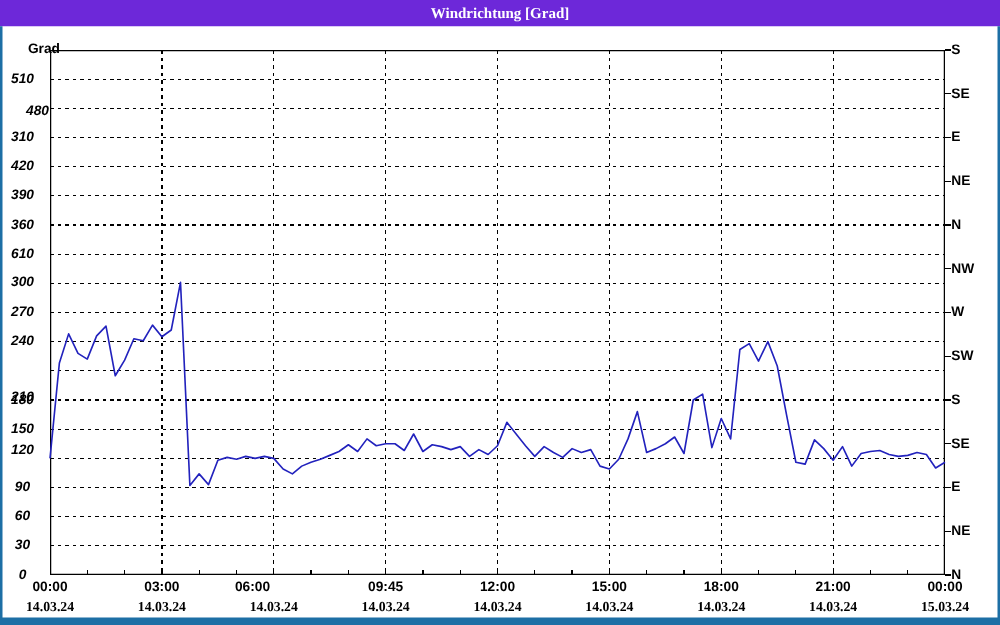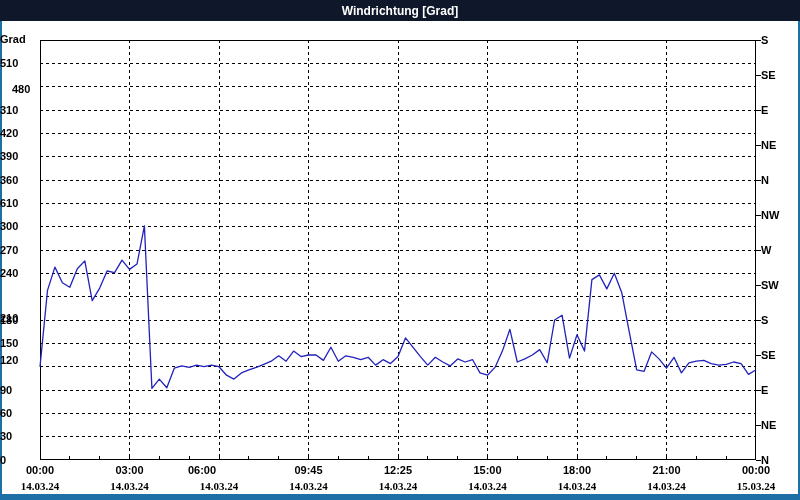--- a/index.html
+++ b/index.html
@@ -6,31 +6,31 @@
   #stage{position:relative;width:800px;height:500px;background:#ffffff;overflow:hidden;
          font-family:"Liberation Sans","DejaVu Sans",sans-serif;}
   .titlebar{position:absolute;left:0;top:0;width:800px;height:21px;
             display:flex;align-items:center;justify-content:center;}
   .titlebar span{color:#ffffff;font-size:12px;font-weight:700;}
   .border-strip{position:absolute;}
   .plot-frame{position:absolute;left:40px;top:40px;width:716px;height:420px;
               border:1px solid #000;box-sizing:border-box;background:#fff;}
   #plot-svg{position:absolute;left:40px;top:40px;overflow:visible;}
   .axis-label{position:absolute;font-size:11px;font-weight:700;color:#000;line-height:13px;white-space:nowrap;}
-  .yl{width:36px;left:0;text-align:left;}
+  .yl{width:36px;left:0;text-align:center;font-style:italic;}
   .yr{left:761px;text-align:left;}
   .xt{width:56px;text-align:center;top:464px;}
   .xd{width:64px;text-align:center;top:480px;font-family:Liberation Serif, serif;}
-  .y-title{width:28px;left:0;text-align:left;top:33px;}
+  .y-title{width:48px;left:0;text-align:right;top:33px;}
 </style>
 </head>
 <body>
 
 <div id="stage">
-  <div class="titlebar" style="background: #0f172a;">
+  <div class="titlebar" style="background: #6d28d9; font-family: Liberation Serif, serif;">
     <span style="color: rgb(255, 255, 255);">Windrichtung [Grad]</span>
   </div>
 
   <div class="border-strip" id="b-left" style="left: 0px; top: 21px; width: 2px; height: 479px; background: rgb(29, 111, 165);"></div>
   <div class="border-strip" id="b-right" style="left: 798px; top: 21px; width: 2px; height: 479px; background: rgb(29, 111, 165);"></div>
   <div class="border-strip" id="b-bottom" style="left: 0px; top: 494px; width: 800px; height: 6px; background: rgb(29, 111, 165);"></div>
 
   <div class="plot-frame"></div>
 
   <svg id="plot-svg" width="716" height="420" viewBox="0 0 716 420">
@@ -132,21 +132,21 @@
       <div class="axis-label yr" style="top: 418.5px;">NE</div>
       <div class="axis-label yr" style="top: 453.5px;">N</div>
       <div class="axis-label xt" style="left: 12px;">00:00</div>
       <div class="axis-label xd" style="left: 8px;">14.03.24</div>
       <div class="axis-label xt" style="left: 101.5px;">03:00</div>
       <div class="axis-label xd" style="left: 97.5px;">14.03.24</div>
       <div class="axis-label xt" style="left: 174px;">06:00</div>
       <div class="axis-label xd" style="left: 187px;">14.03.24</div>
       <div class="axis-label xt" style="left: 280.5px;">09:45</div>
       <div class="axis-label xd" style="left: 276.5px;">14.03.24</div>
-      <div class="axis-label xt" style="left: 370px;">12:25</div>
+      <div class="axis-label xt" style="left: 370px;">12:00</div>
       <div class="axis-label xd" style="left: 366px;">14.03.24</div>
       <div class="axis-label xt" style="left: 459.5px;">15:00</div>
       <div class="axis-label xd" style="left: 455.5px;">14.03.24</div>
       <div class="axis-label xt" style="left: 549px;">18:00</div>
       <div class="axis-label xd" style="left: 545px;">14.03.24</div>
       <div class="axis-label xt" style="left: 638.5px;">21:00</div>
       <div class="axis-label xd" style="left: 634.5px;">14.03.24</div>
       <div class="axis-label xt" style="left: 728px;">00:00</div>
       <div class="axis-label xd" style="left: 724px;">15.03.24</div>
     </div>

